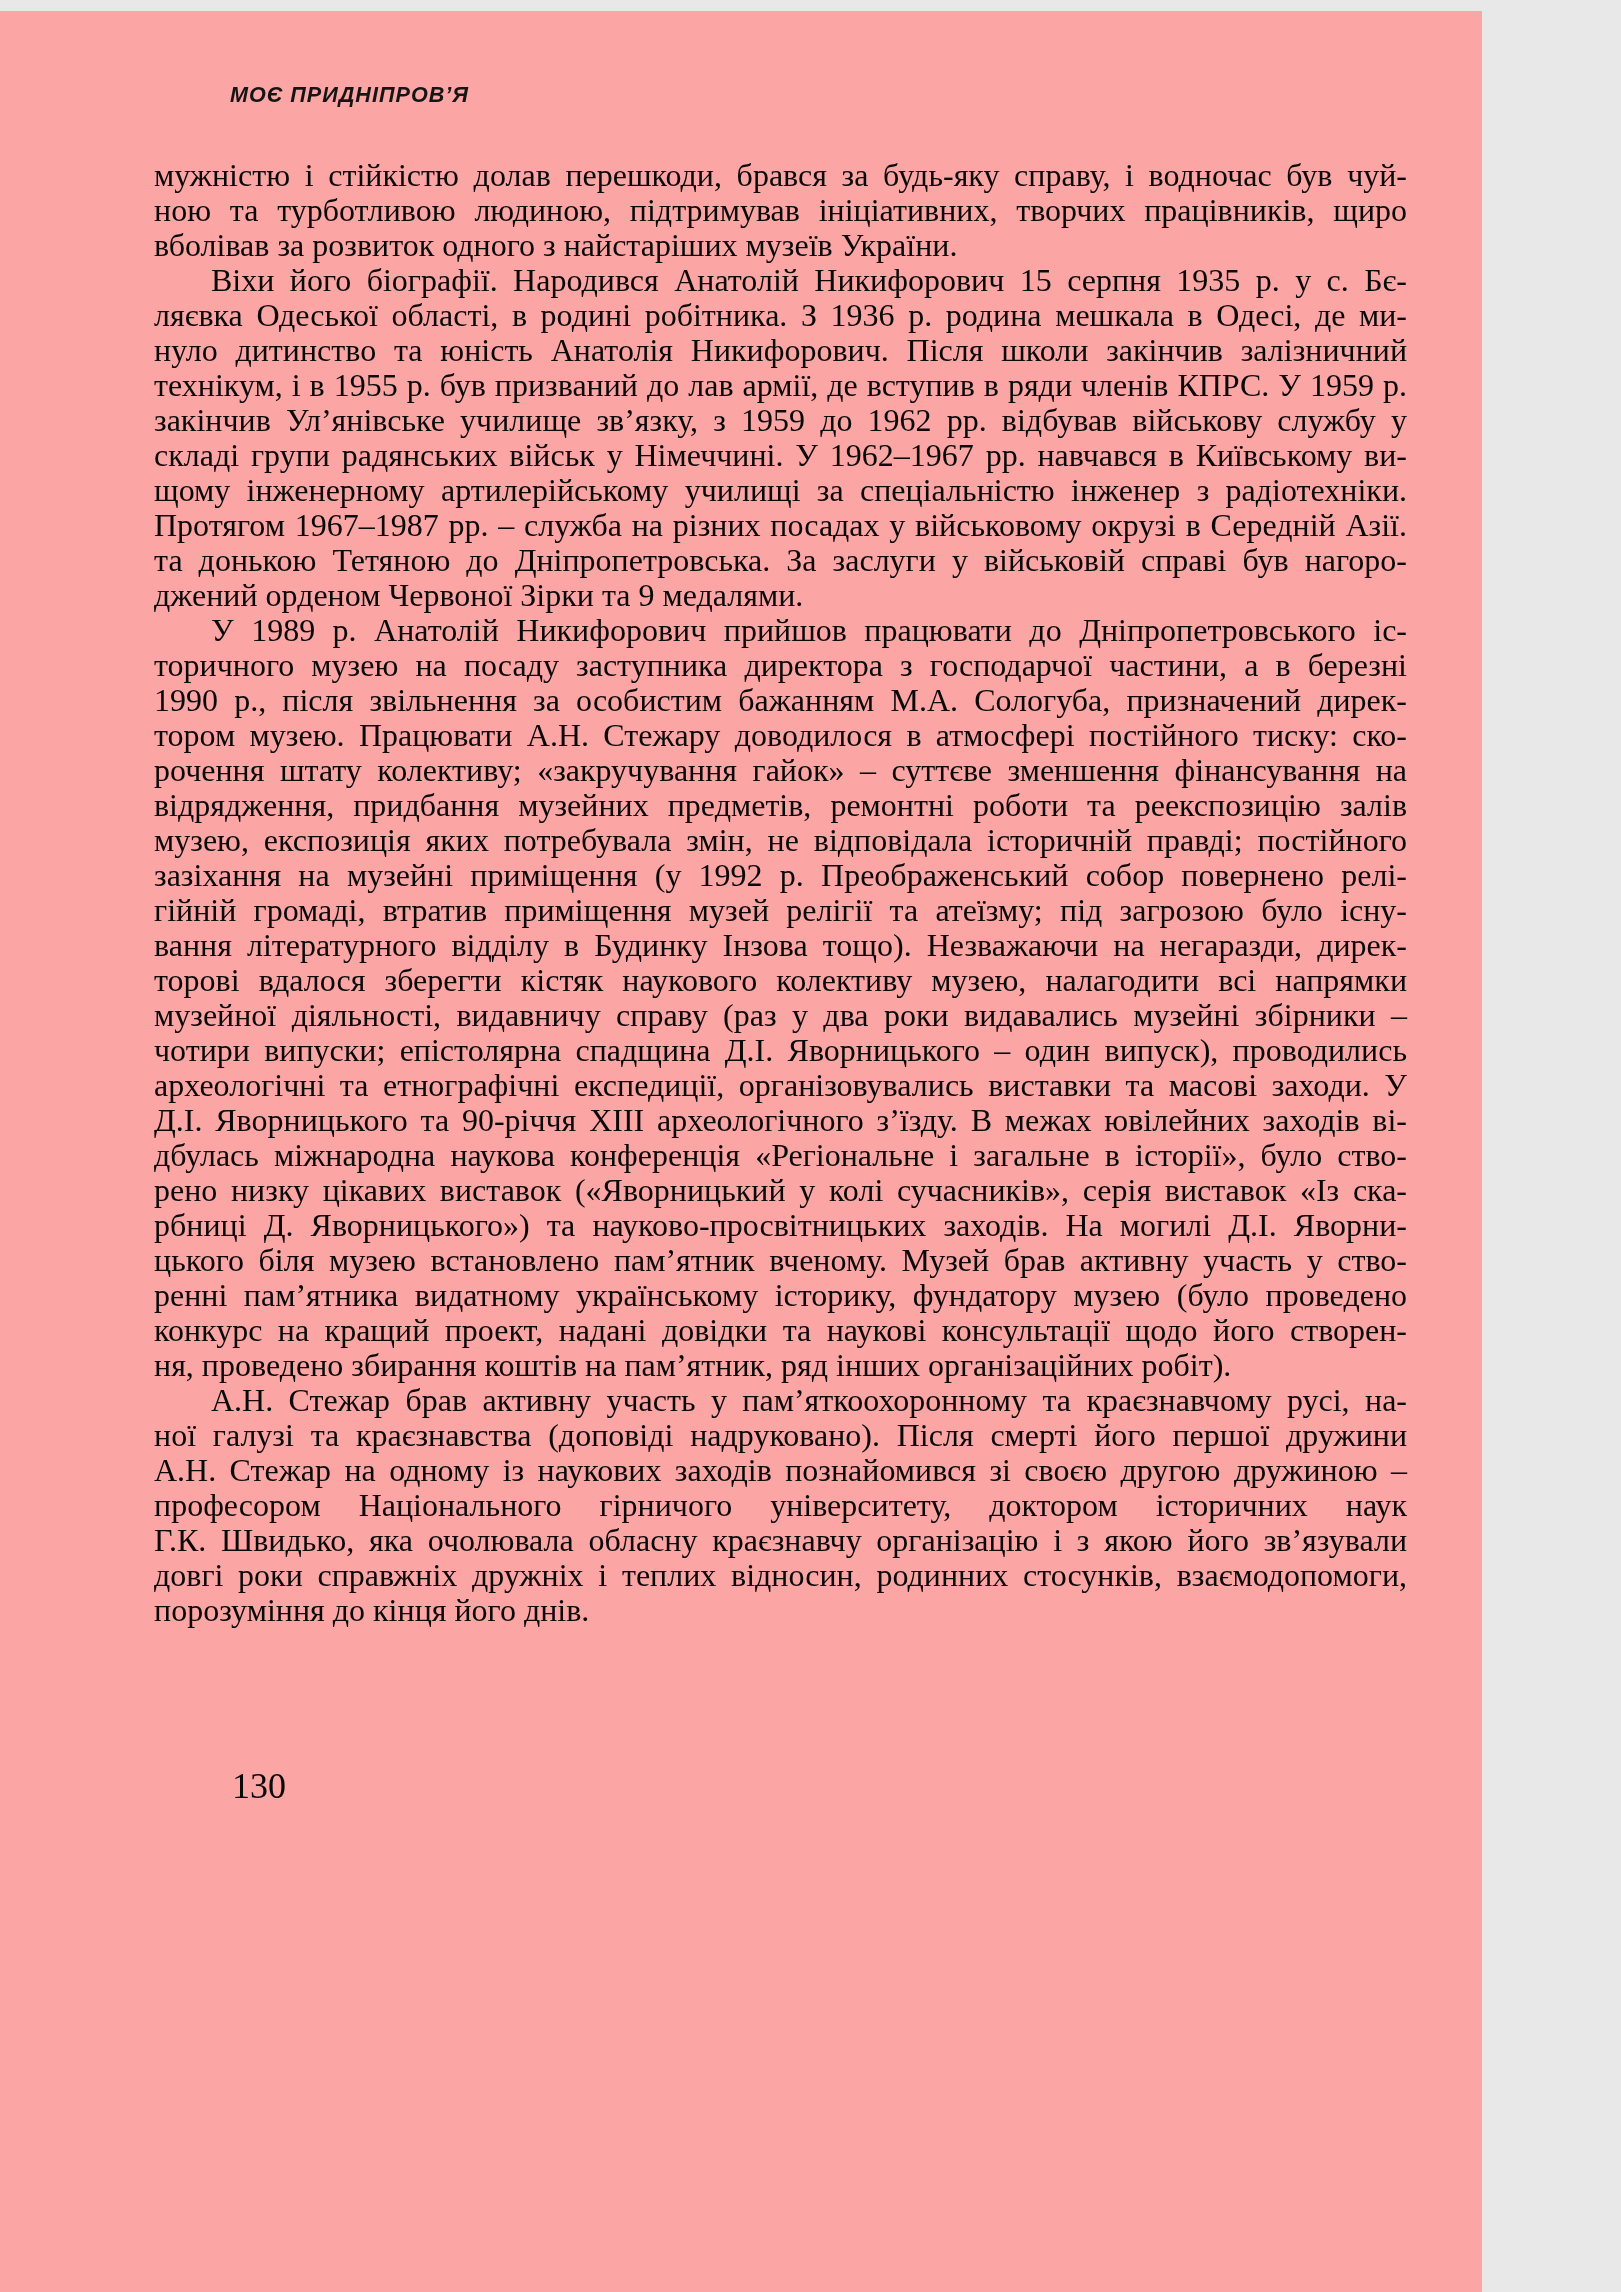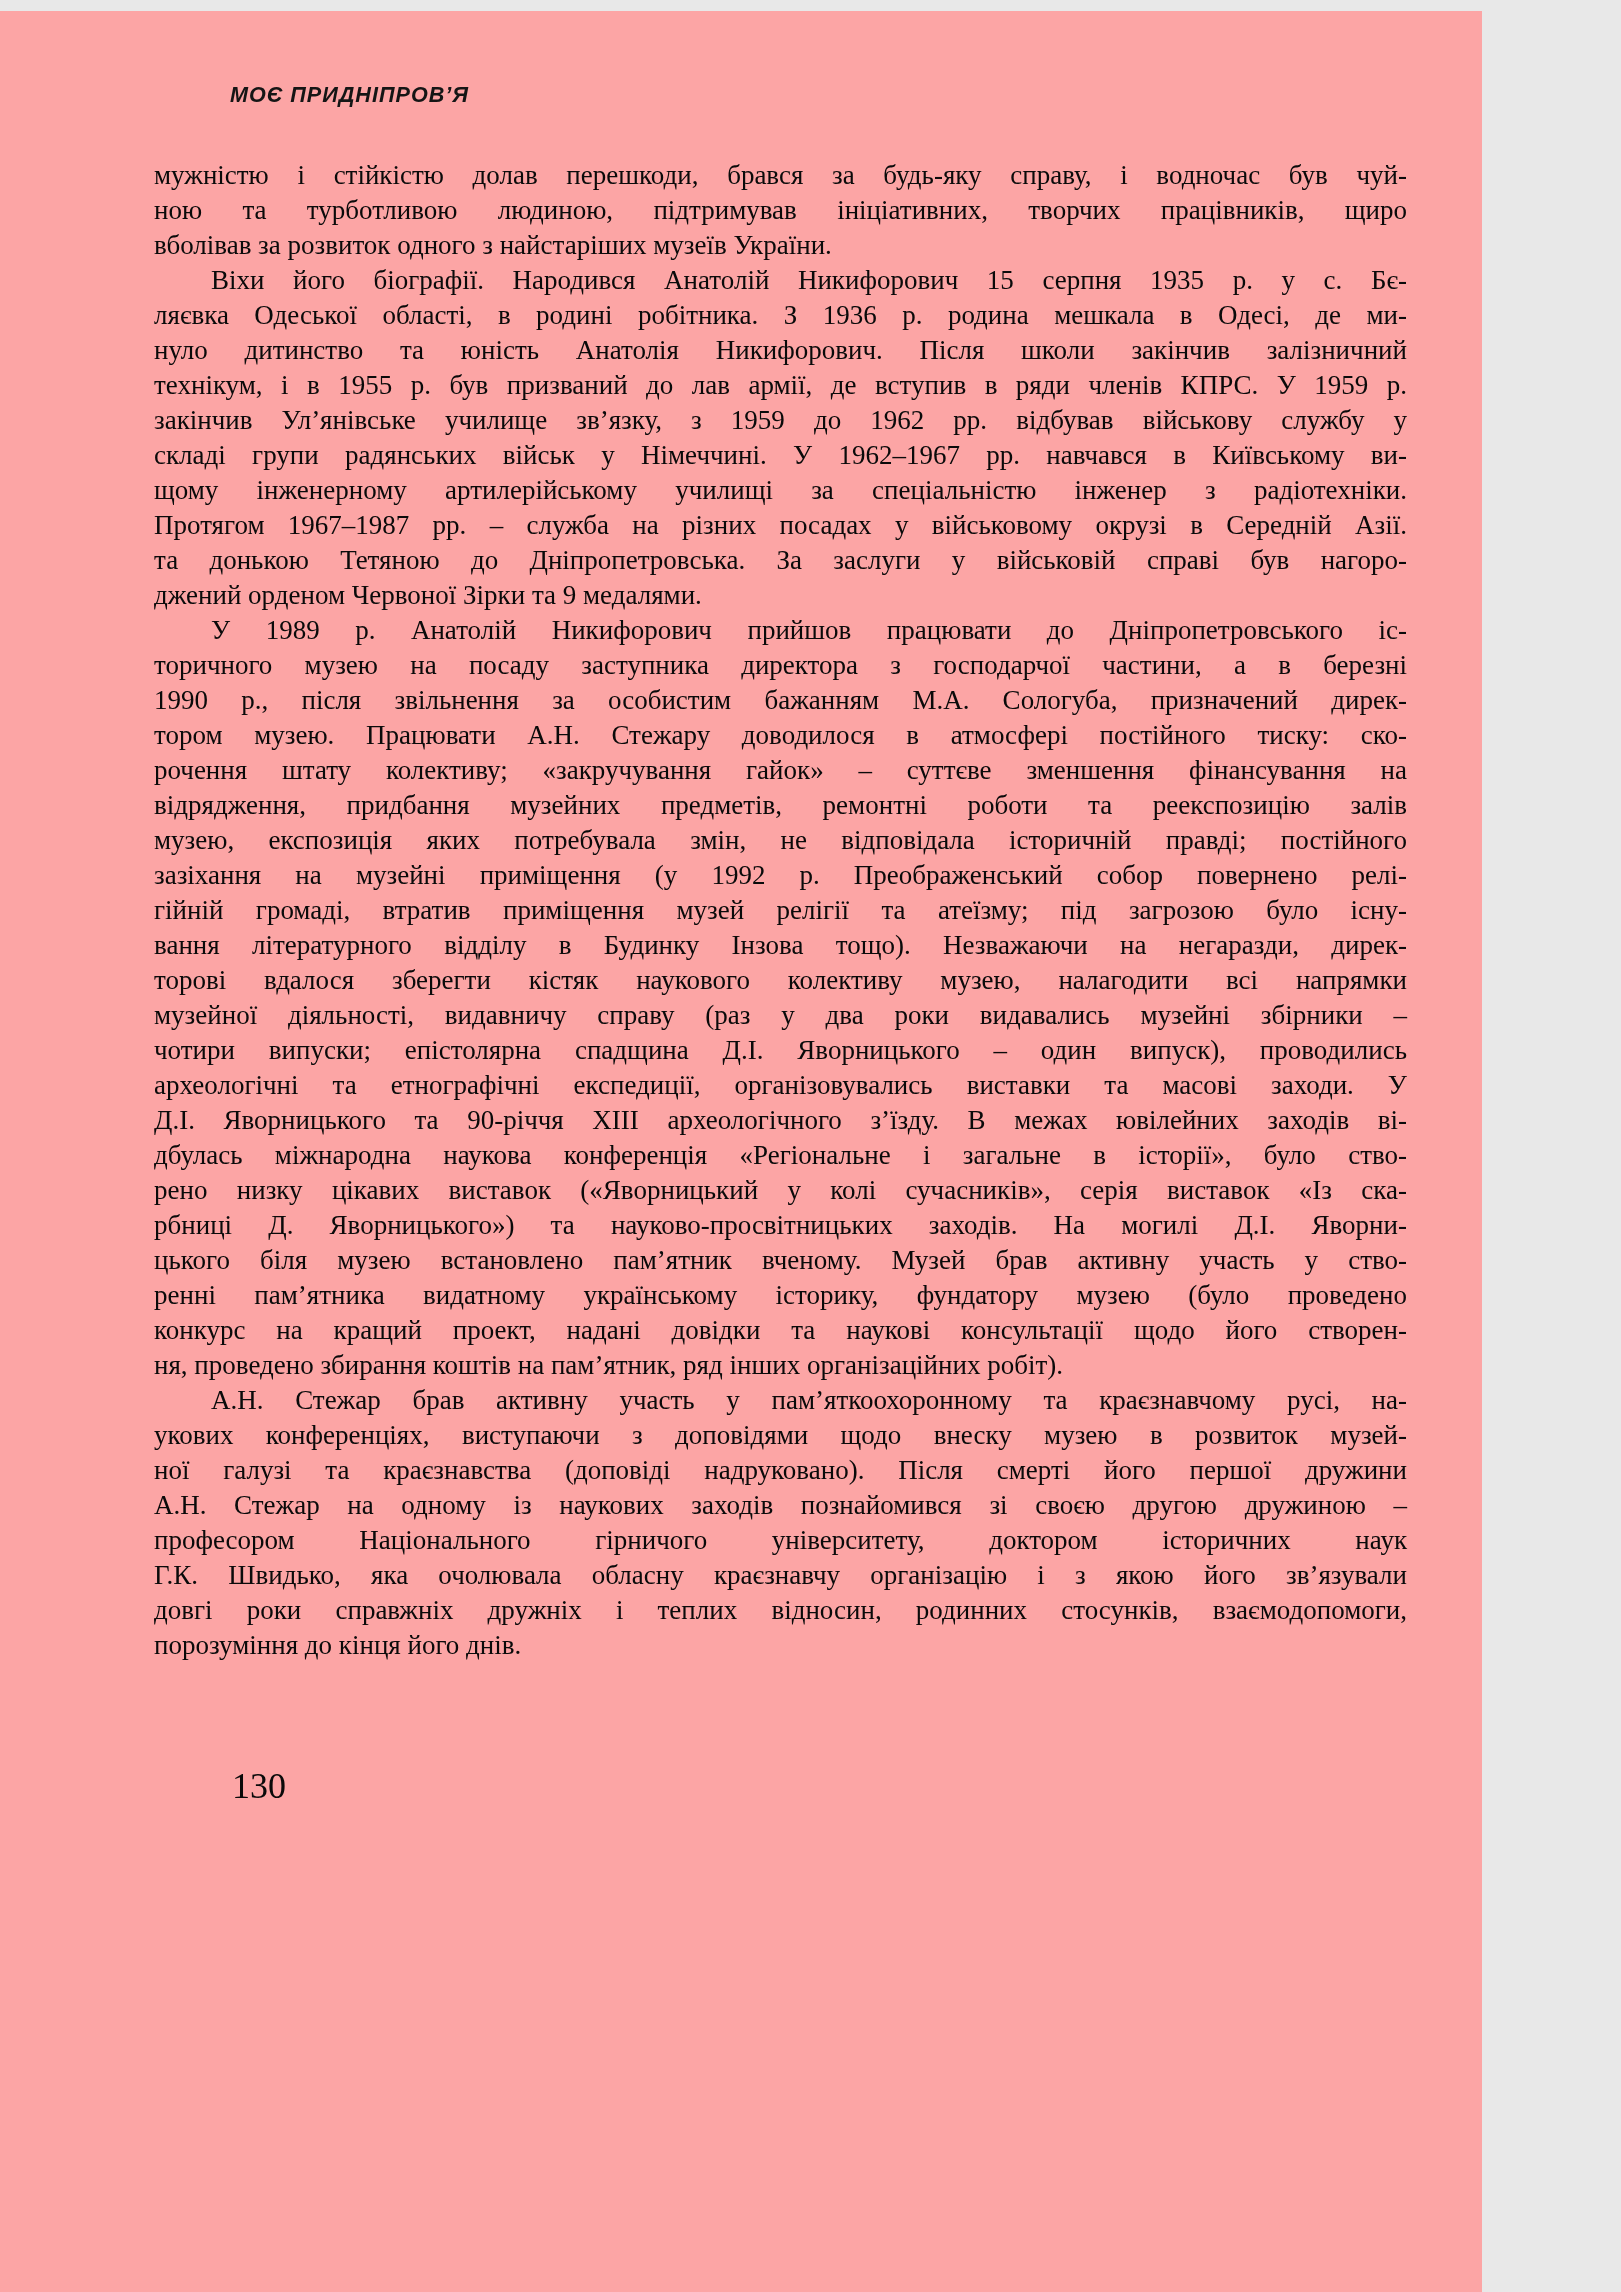--- a/index.html
+++ b/index.html
@@ -27,21 +27,21 @@
     letter-spacing: 1px;
     color: #151515;
     white-space: nowrap;
   }
   .text-block {
     position: absolute;
     left: 154px;
     top: 147px;
     width: 1253px;
     font-family: "Liberation Serif", "DejaVu Serif", serif;
-    font-size: 27px;
+    font-size: 32px;
     line-height: 35px;
     color: #0a0a0a;
   }
   .para { margin: 0; }
   .line {
     text-align: justify;
     text-align-last: justify;
     white-space: normal;
     height: 35px;
     overflow: visible;
@@ -104,21 +104,20 @@
         <div class="line">дбулась міжнародна наукова конференція «Регіональне і загальне в історії», було ство-</div>
         <div class="line">рено низку цікавих виставок («Яворницький у колі сучасників», серія виставок «Із ска-</div>
         <div class="line">рбниці Д. Яворницького») та науково-просвітницьких заходів. На могилі Д.І. Яворни-</div>
         <div class="line">цького біля музею встановлено пам’ятник вченому. Музей брав активну участь у ство-</div>
         <div class="line">ренні пам’ятника видатному українському історику, фундатору музею (було проведено</div>
         <div class="line">конкурс на кращий проект, надані довідки та наукові консультації щодо його створен-</div>
         <div class="line">ня, проведено збирання коштів на пам’ятник, ряд інших організаційних робіт).</div>
       </div>
       <div class="para indent">
         <div class="line">А.Н. Стежар брав активну участь у пам’яткоохоронному та краєзнавчому русі, на-</div>
-        <div class="line">укових конференціях, виступаючи з доповідями щодо внеску музею в розвиток музей-</div>
         <div class="line">ної галузі та краєзнавства (доповіді надруковано). Після смерті його першої дружини</div>
         <div class="line">А.Н. Стежар на одному із наукових заходів познайомився зі своєю другою дружиною –</div>
         <div class="line">професором  Національного  гірничого  університету,  доктором  історичних  наук</div>
         <div class="line">Г.К. Швидько, яка очолювала обласну краєзнавчу організацію і з якою його зв’язували</div>
         <div class="line">довгі роки справжніх дружніх і теплих відносин, родинних стосунків, взаємодопомоги,</div>
         <div class="line">порозуміння до кінця його днів.</div>
       </div>
     </div>
 
   <div class="page-number">130</div>

